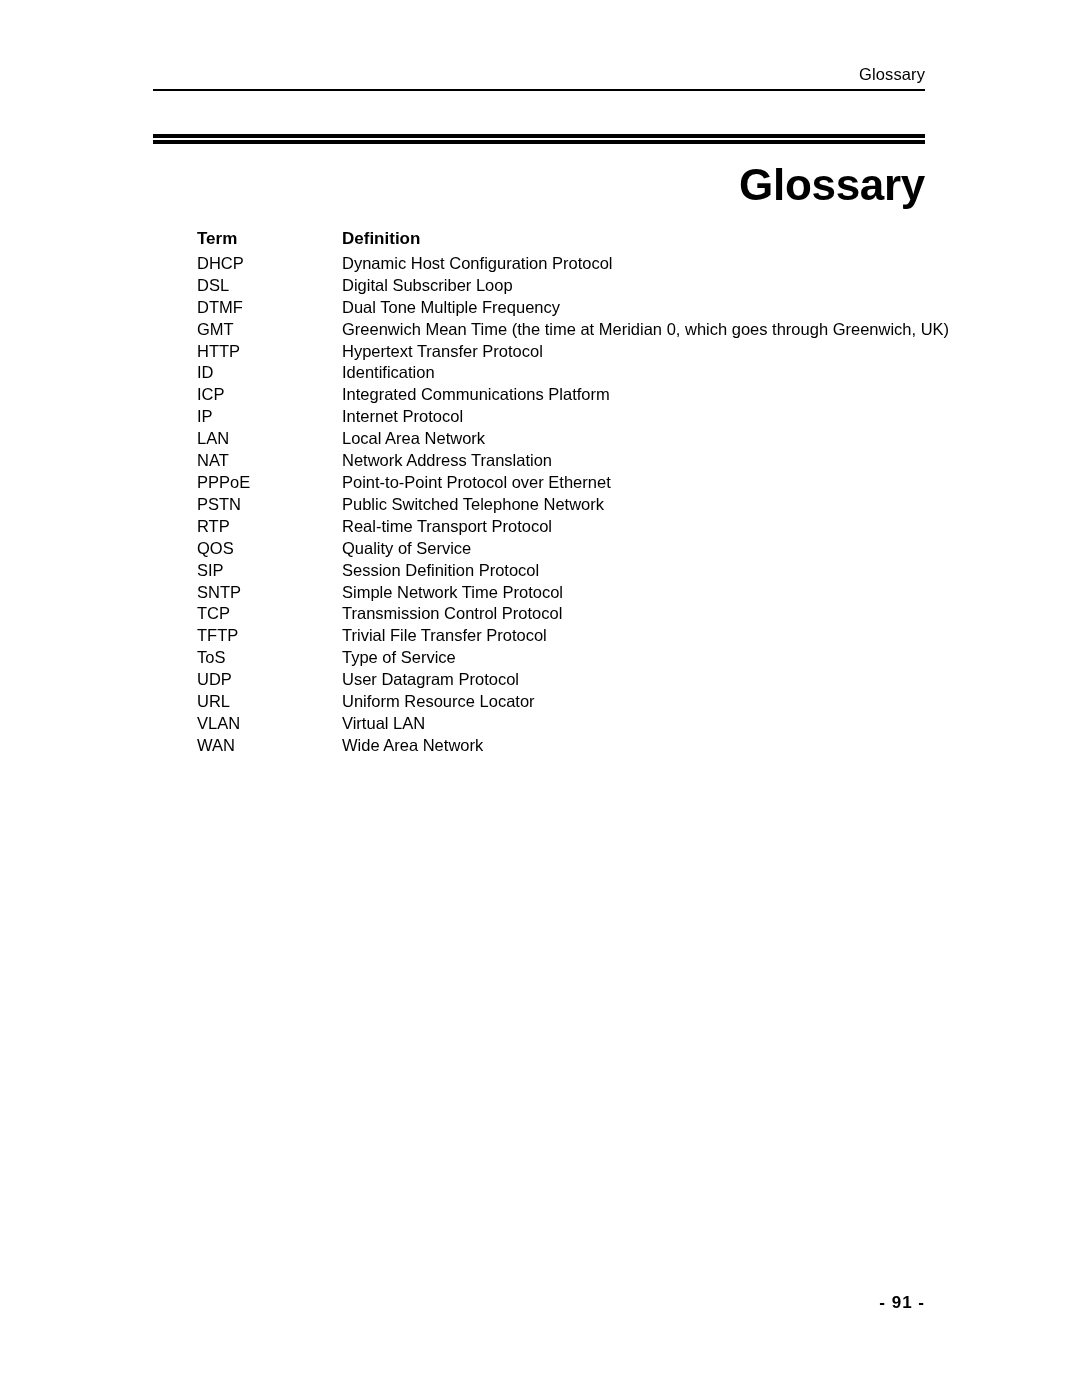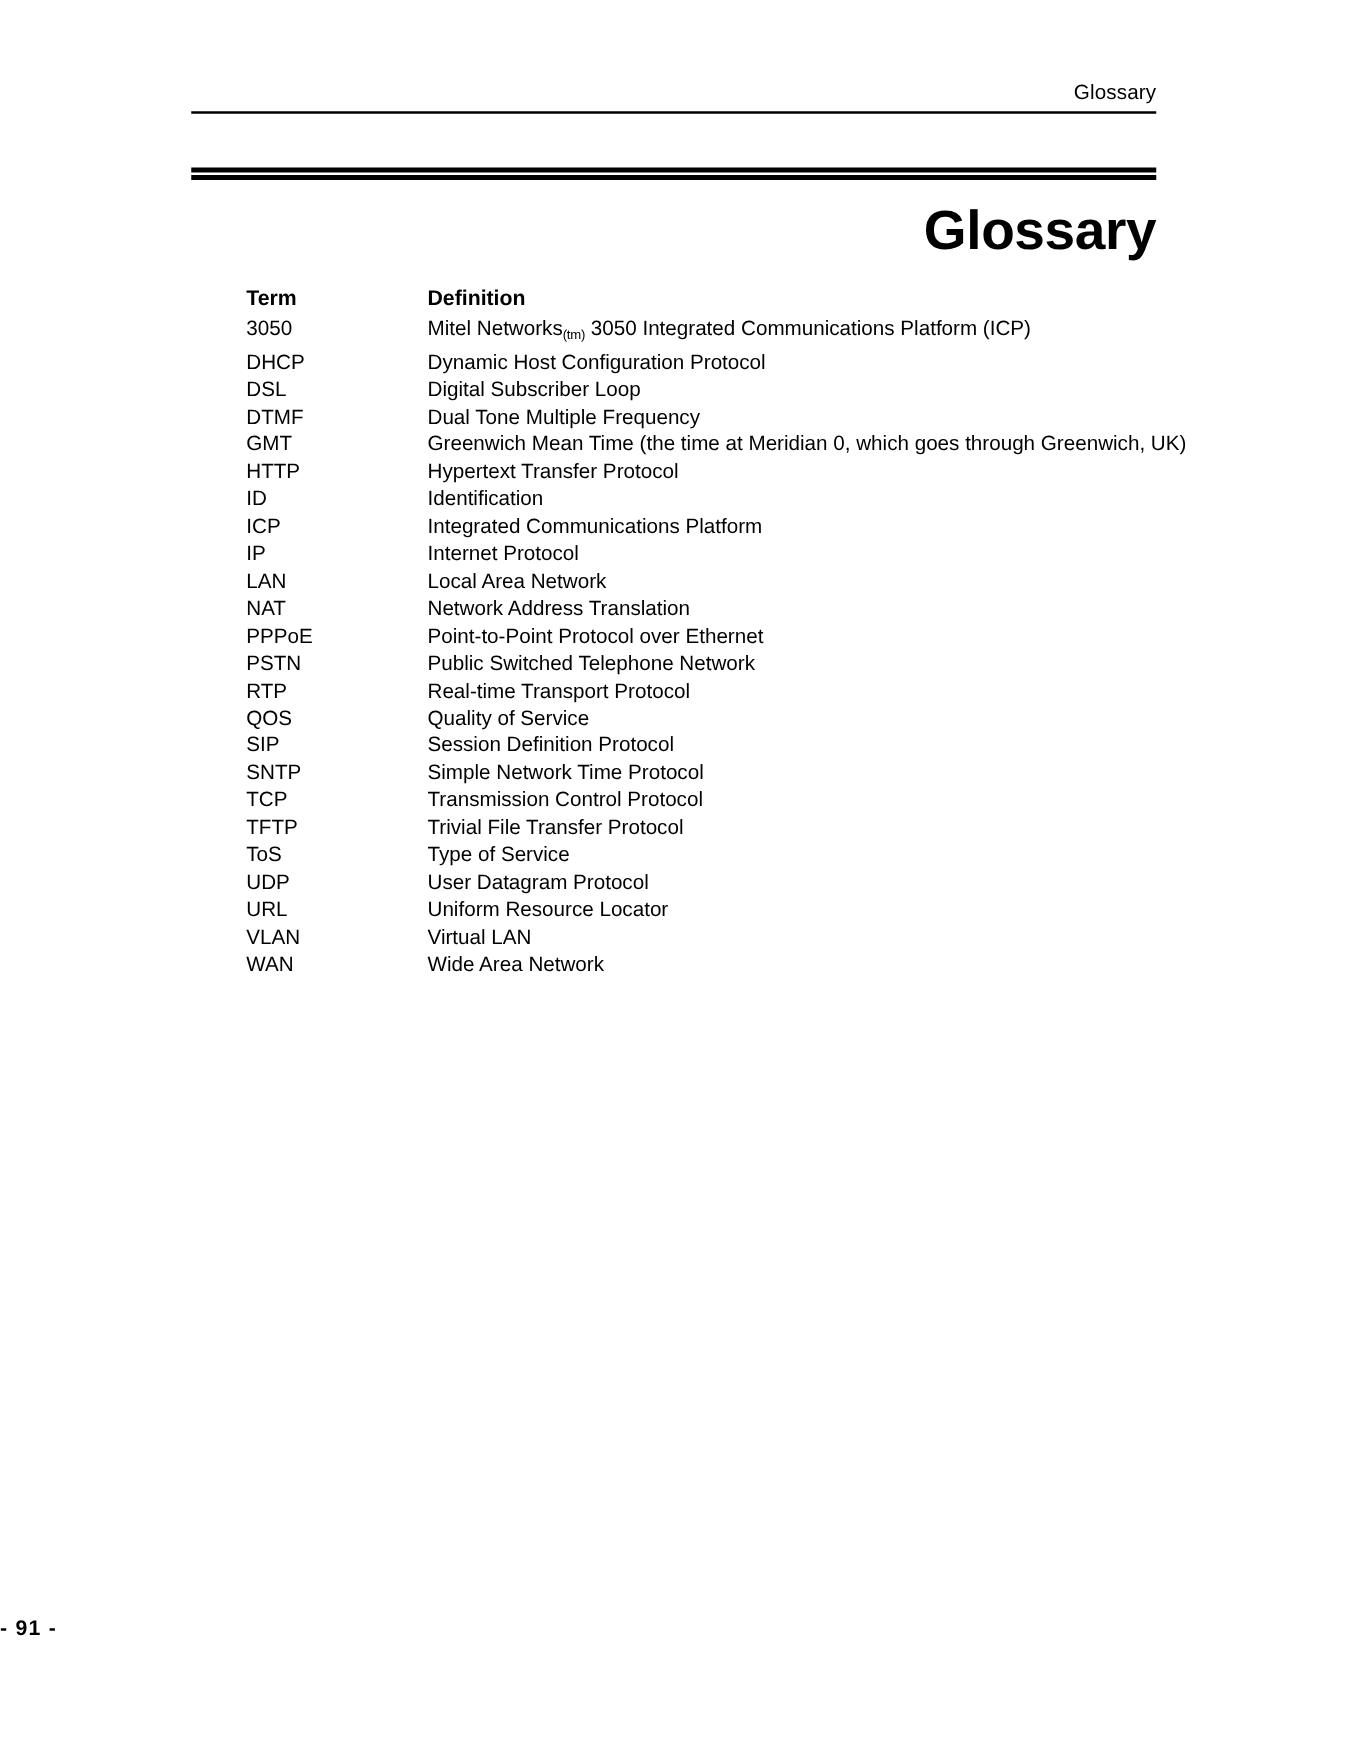--- a/index.html
+++ b/index.html
@@ -107,21 +107,21 @@
     vertical-align: -0.28em;
     letter-spacing: -0.2px;
   }
 
   
   .page-number {
     position: absolute;
     left: 0;
     top: 1293px;
     width: 925px;
-    text-align: left;
+    text-align: right;
     font-size: 17px;
     font-weight: bold;
     letter-spacing: 1px;
   }
 </style>
 </head>
 <body>
 
 <div class="page">
 
@@ -142,24 +142,20 @@
       <col class="col-def">
     </colgroup>
     <thead>
       <tr>
         <th>Term</th>
         <th>Definition</th>
       </tr>
     </thead>
     <tbody id="glossary-body">
         <tr>
-          <td>3050</td>
-          <td><span>Mitel Networks</span><span class="tm">(tm)</span><span> 3050 Integrated Communications Platform (ICP)</span></td>
-        </tr>
-        <tr>
           <td>DHCP</td>
           <td>Dynamic Host Configuration Protocol</td>
         </tr>
         <tr>
           <td>DSL</td>
           <td>Digital Subscriber Loop</td>
         </tr>
         <tr>
           <td>DTMF</td>
           <td>Dual Tone Multiple Frequency</td>

